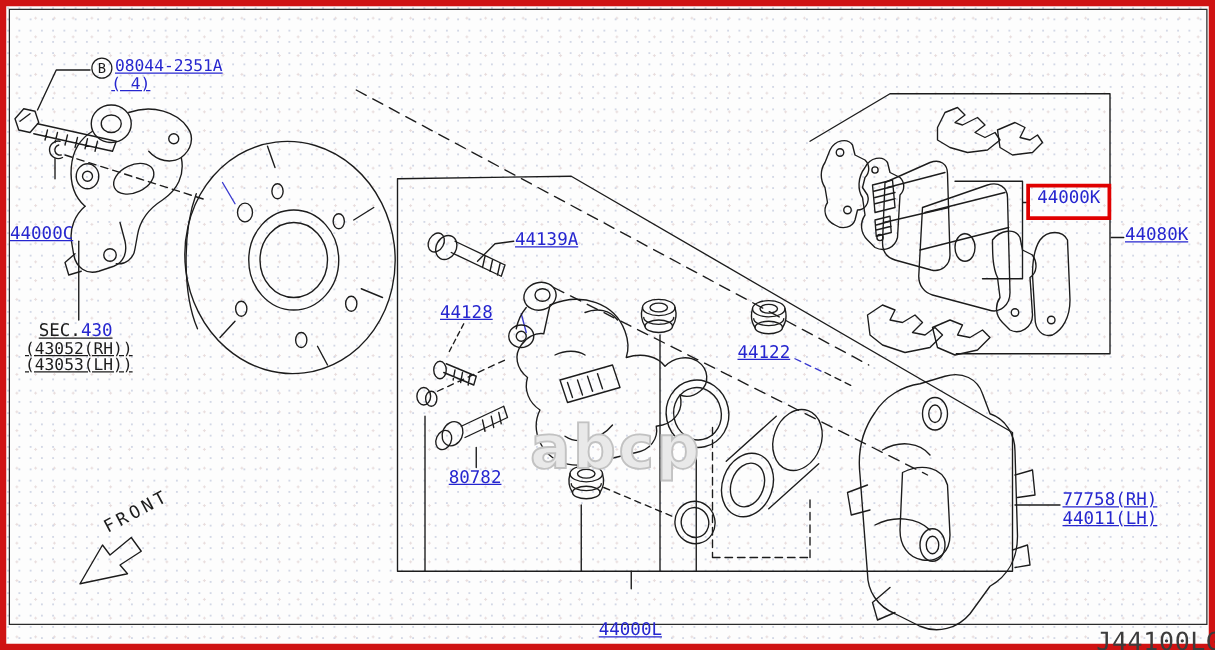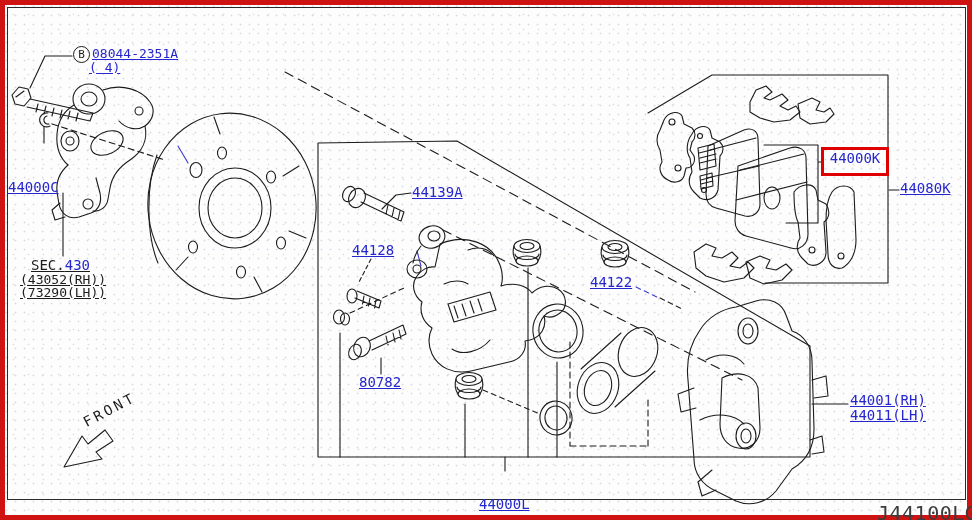--- a/index.html
+++ b/index.html
@@ -241,33 +241,34 @@
   </svg>
 
   <div id="bolt-badge">B</div>
   <div class="lbl sm" style="left:92px;top:46px;">08044-2351A</div>
   <div class="lbl sm" style="left:89px;top:60px;">( 4)</div>
 
   <div class="lbl" style="left:8px;top:144px;margin-top:36px;">44000C</div>
 
   <div class="lbl blk" style="left:31px;top:258px;"><span class="blk">SEC.</span><span style="color:#2626cf;">430</span></div>
   <div class="lbl blk sm" style="left:20px;top:272px;">(43052(RH))</div>
-  <div class="lbl blk sm" style="left:20px;top:285px;">(73290(LH))</div>
+  <div class="lbl blk sm" style="left:20px;top:285px;">(43053(LH))</div>
 
   <div class="lbl" style="left:412px;top:185px;">44139A</div>
   <div class="lbl" style="left:352px;top:243px;">44128</div>
   <div class="lbl" style="left:359px;top:375px;">80782</div>
   <div class="lbl" style="left:590px;top:275px;">44122</div>
   <div class="lbl" style="left:479px;top:473px;margin-top:24px;">44000L</div>
 
   <div id="padkit-box">
     <span>44000K</span>
   </div>
   <div class="lbl" style="left:900px;top:181px;text-align:center;">44080K</div>
 
-  <div class="lbl" style="left:850px;top:393px;">44001(RH)</div>
+  <div class="lbl" style="left:850px;top:393px;">77758(RH)</div>
   <div class="lbl" style="left:850px;top:408px;text-align:right;">44011(LH)</div>
 
   <div id="front-label">FRONT</div>
+  <div id="watermark">abcp</div>
   <div id="stamp">J44100LG</div>
 
   <div id="redframe"></div>
 </div>
 
 </body></html>

